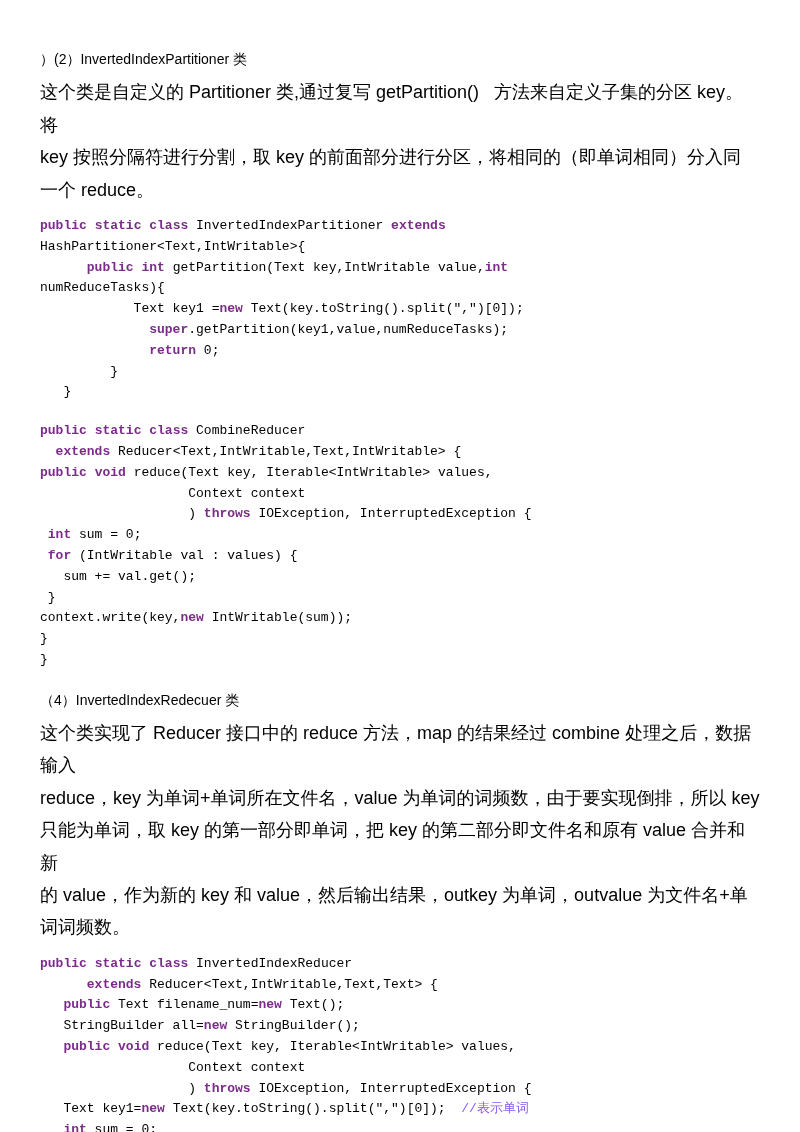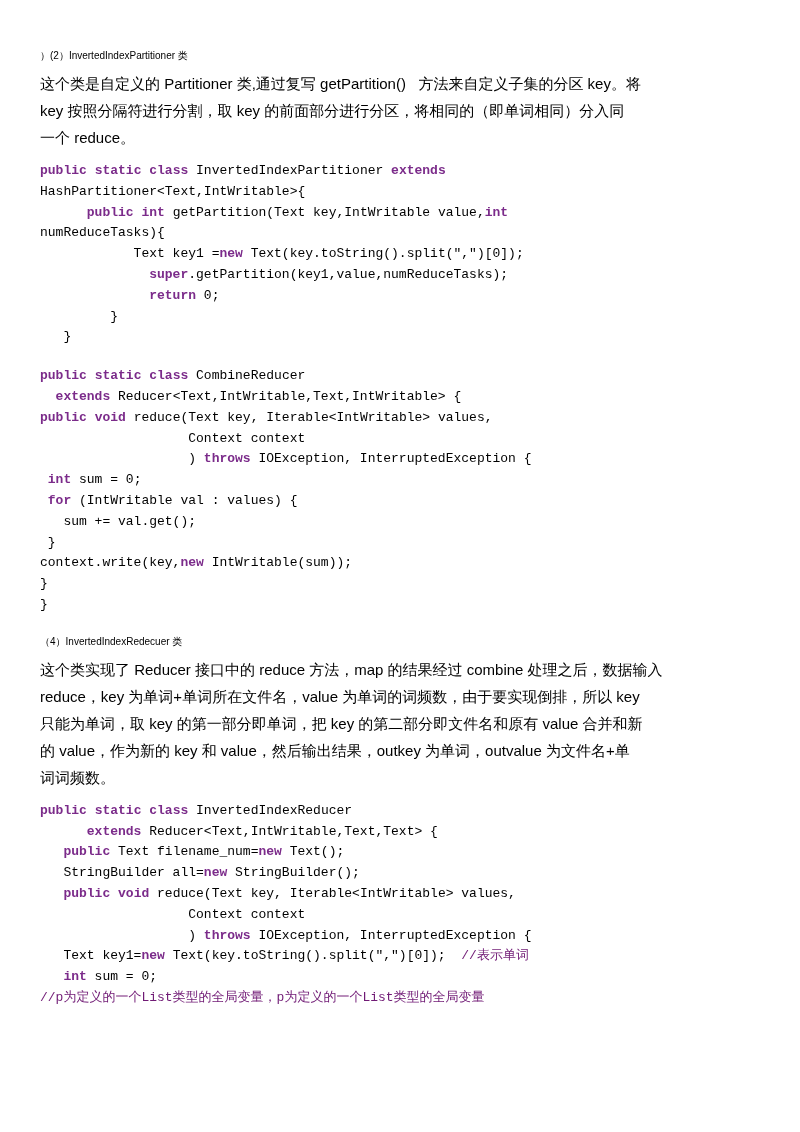--- a/index.html
+++ b/index.html
@@ -5,39 +5,39 @@
     * { margin: 0; padding: 0; box-sizing: border-box; }
     body {
       background: #ffffff;
       font-family: Arial, "Microsoft YaHei", sans-serif;
       font-size: 14px;
       color: #000000;
       padding: 30px 40px;
       line-height: 1.6;
     }
     .section-title {
-      font-size: 10px;
+      font-size: 14px;
       margin-bottom: 6px;
       color: #000;
     }
     .description {
-      font-size: 15px;
+      font-size: 18px;
       color: #000;
       line-height: 1.8;
       margin-bottom: 10px;
     }
     .code-block {
       font-family: "Courier New", Courier, monospace;
       font-size: 13px;
       line-height: 1.6;
       margin-bottom: 14px;
       white-space: pre;
     }
     .kw { color: #7b2b8a; font-weight: bold; }
-    .comment { color: #701a75; font-family: Liberation Mono, monospace; }
+    .comment { color: #8b5cf6; font-family: Liberation Mono, monospace; }
     .section-gap { margin-top: 18px; }
   </style>
 </head>
 <body>
 
 <div>
 
   <div class="section-gap">
     <div class="section-title">
       ）(2）InvertedIndexPartitioner 类

